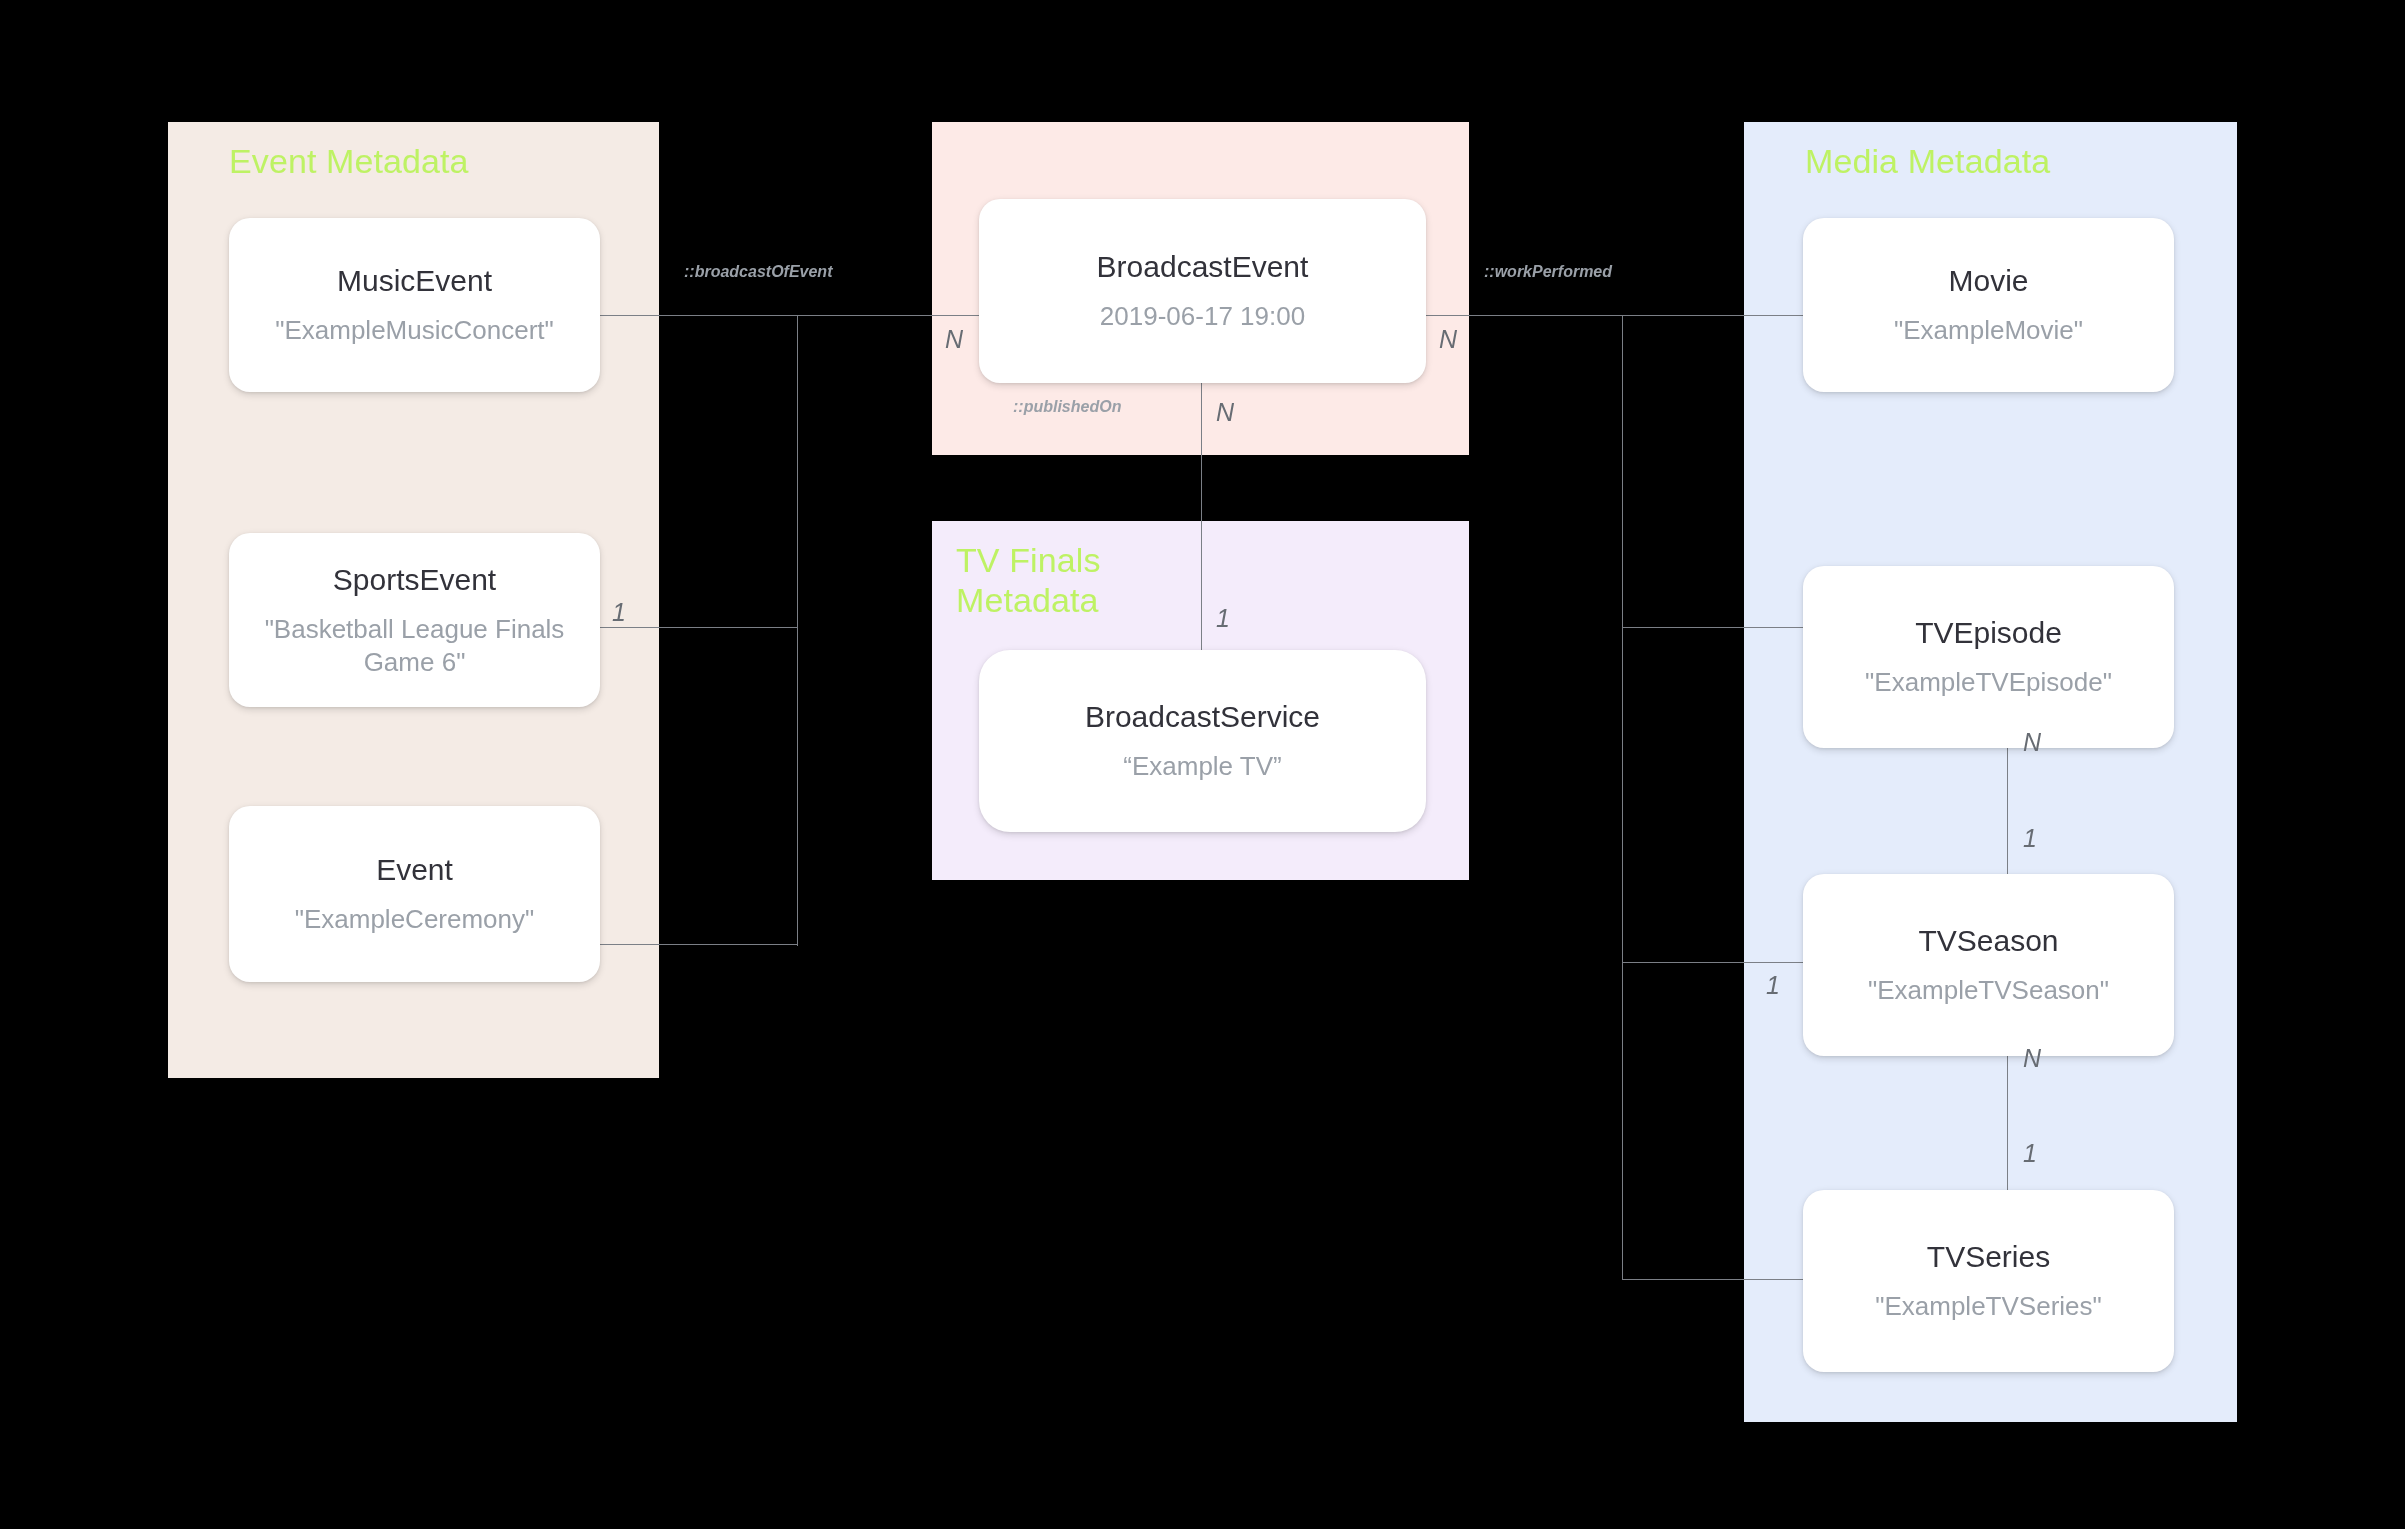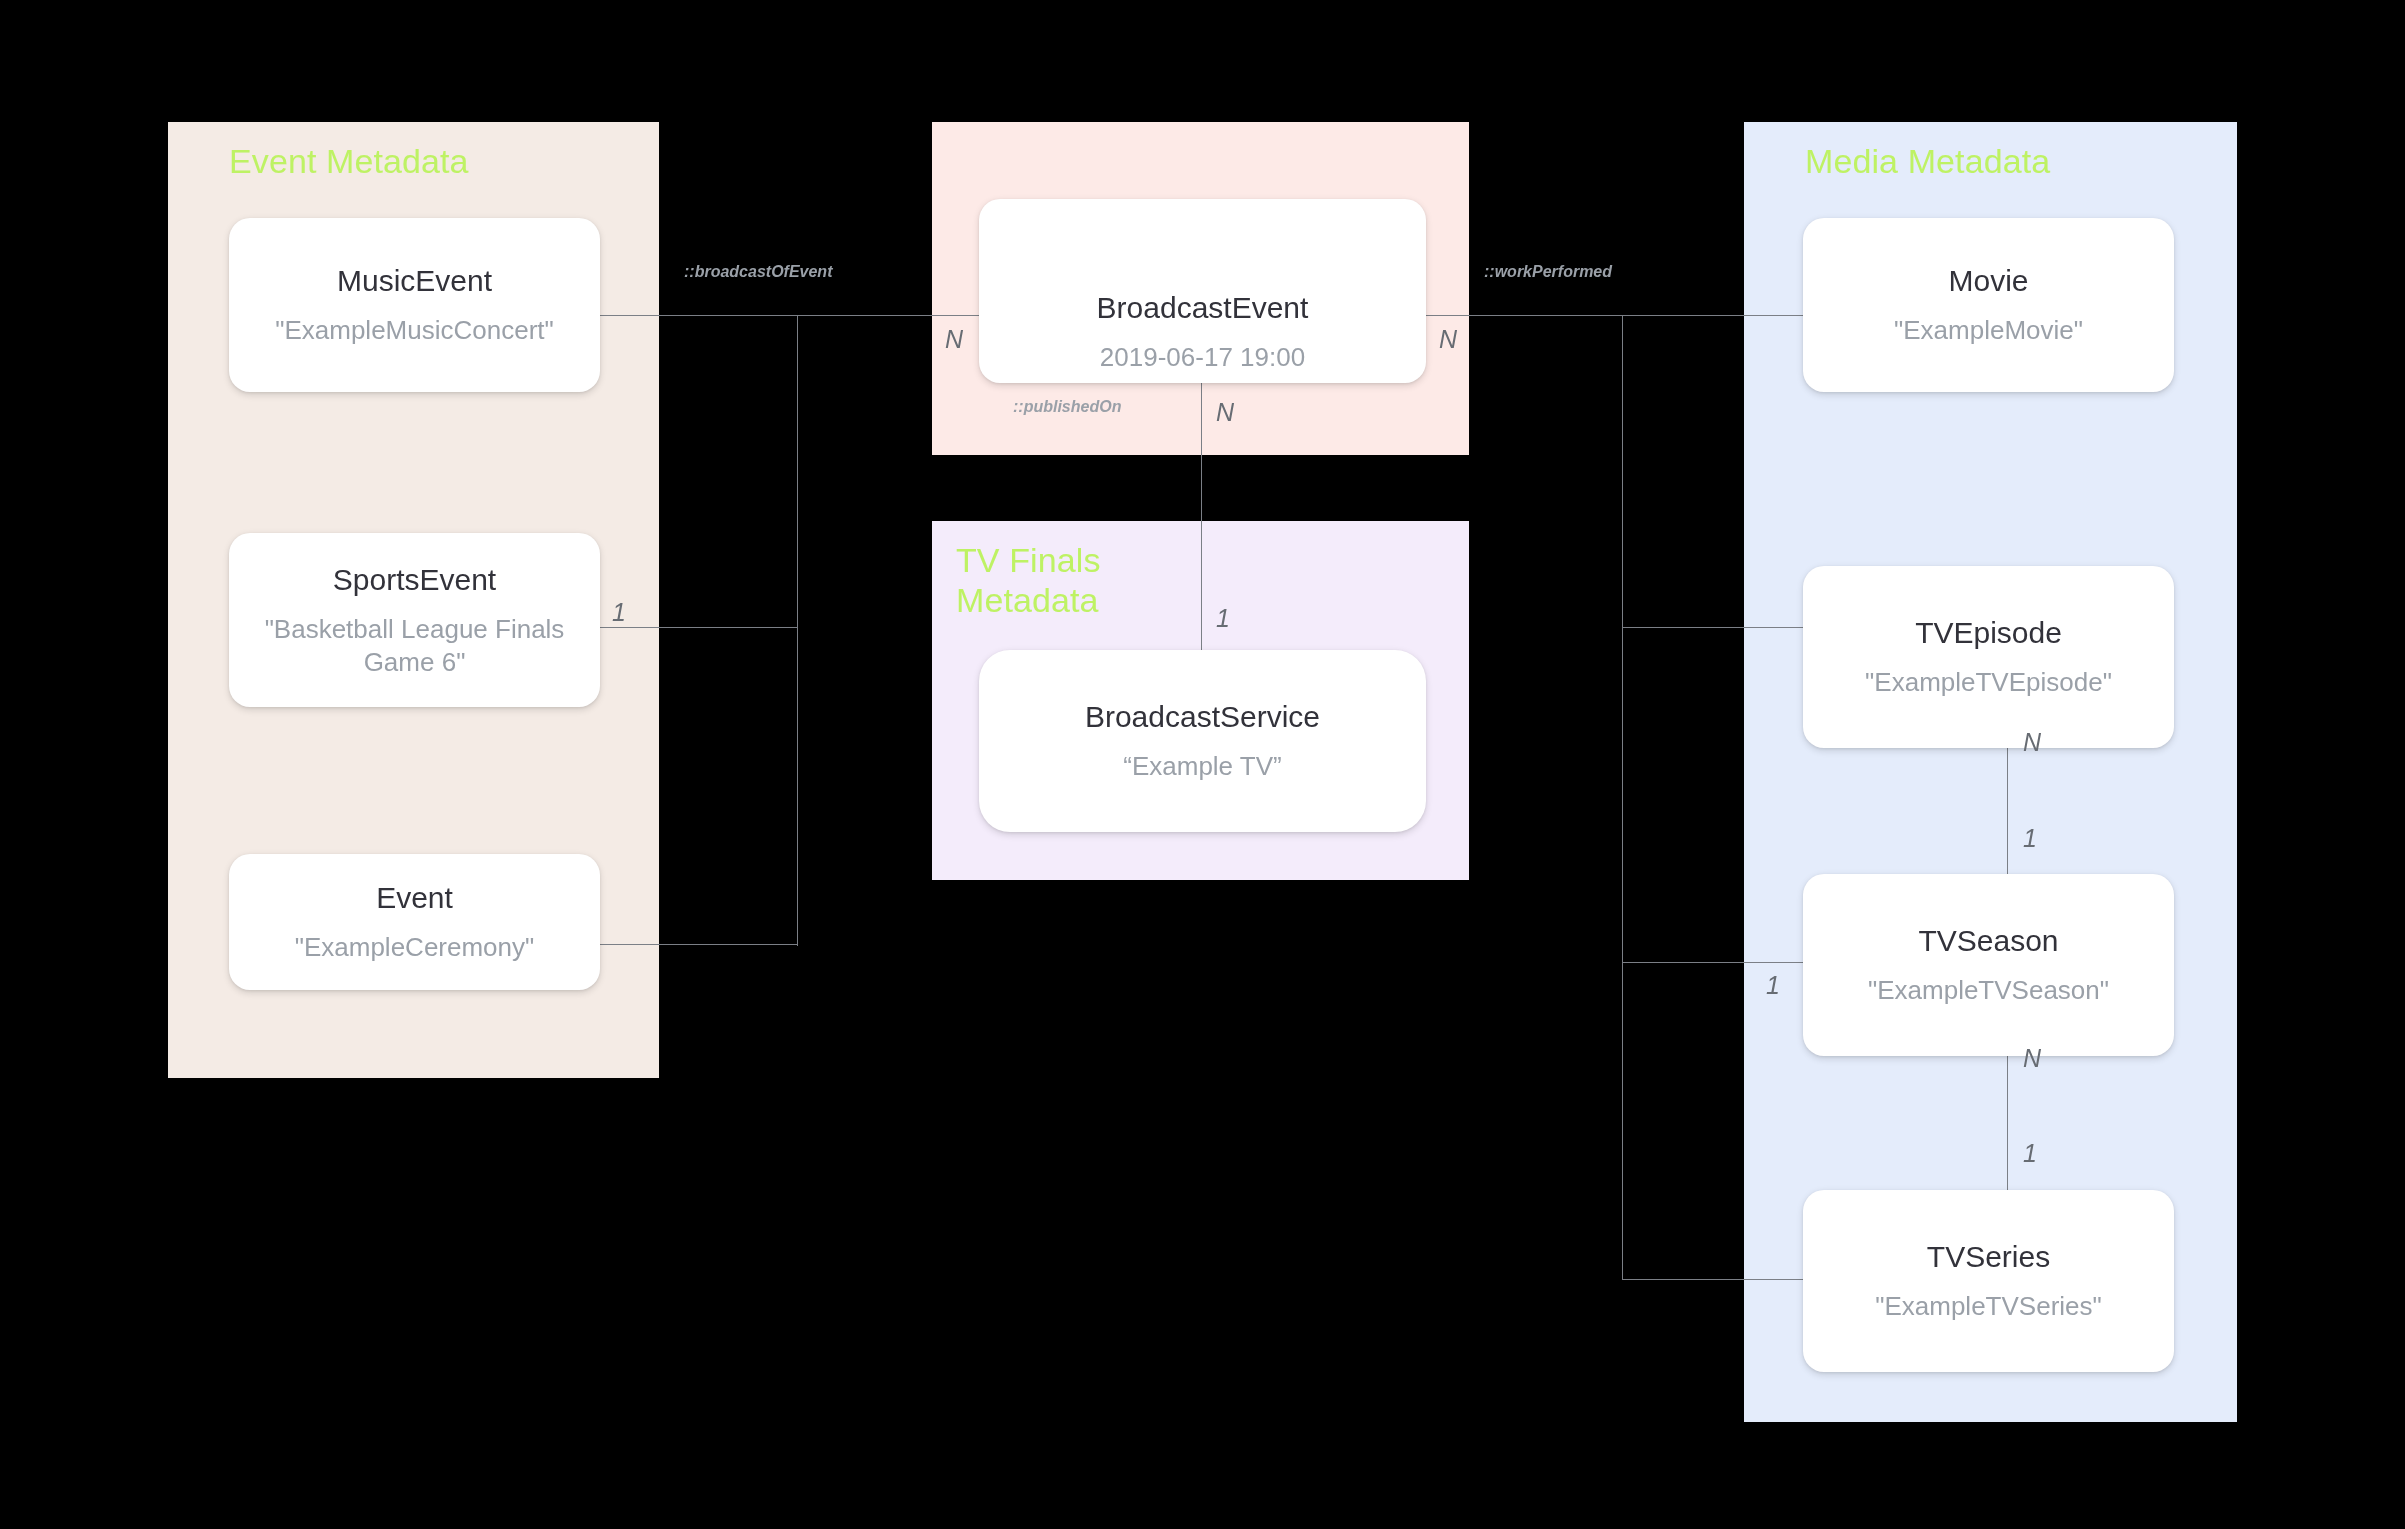--- a/index.html
+++ b/index.html
@@ -126,26 +126,26 @@
   <div class="card" style="left:229px; top:218px; width:371px; height:174px;justify-content:center;">
     <div class="card-title">MusicEvent</div>
     <div class="card-value">"ExampleMusicConcert"</div>
   </div>
 
   <div class="card" style="left:229px; top:533px; width:371px; height:174px;">
     <div class="card-title">SportsEvent</div>
     <div class="card-value">"Basketball League Finals Game 6"</div>
   </div>
 
-  <div class="card" style="left:229px; top:854px; width:371px; height:136px;">
+  <div class="card" style="left:229px; top:806px; width:371px; height:176px;">
     <div class="card-title">Event</div>
     <div class="card-value">"ExampleCeremony"</div>
   </div>
 
-  <div class="card" style="left:979px; top:199px; width:447px; height:184px;justify-content:flex-end;">
+  <div class="card" style="left:979px; top:199px; width:447px; height:184px;">
     <div class="card-title">BroadcastEvent</div>
     <div class="card-value">2019-06-17 19:00</div>
   </div>
 
   <div class="card" style="left:979px; top:650px; width:447px; height:182px;border-radius:31px;">
     <div class="card-title">BroadcastService</div>
     <div class="card-value">“Example TV”</div>
   </div>
 
   <div class="card" style="left:1803px; top:218px; width:371px; height:174px;">

